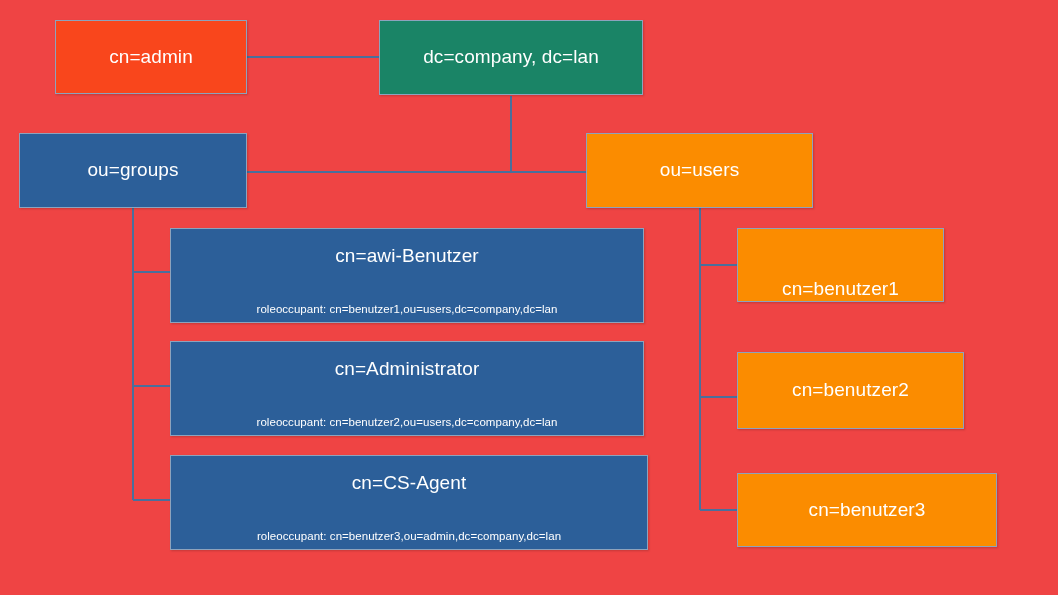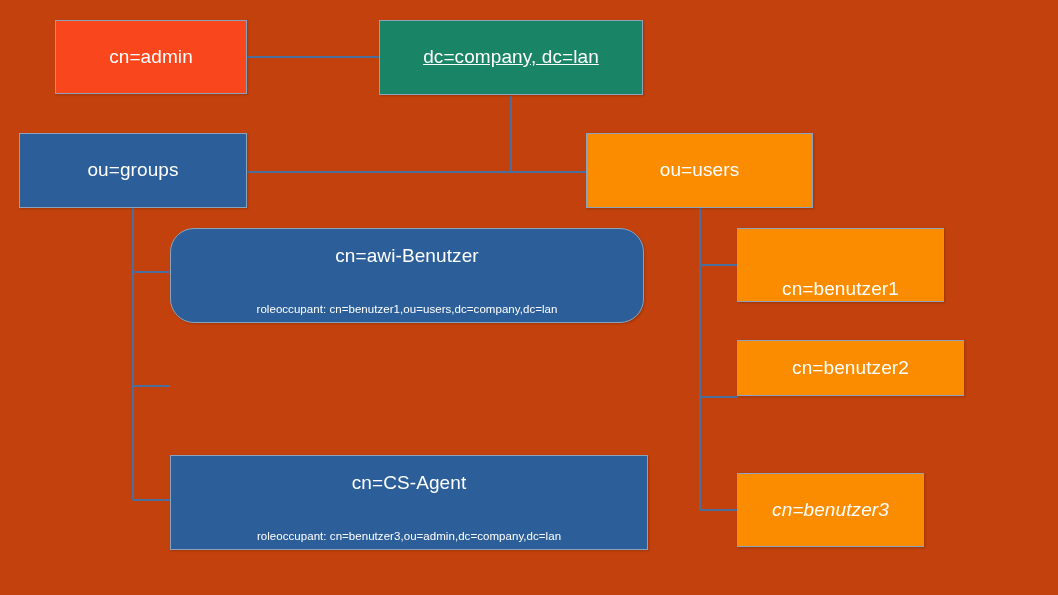--- a/index.html
+++ b/index.html
@@ -8,21 +8,21 @@
     padding: 0;
     background: #ffffff;
   }
   body {
     font-family: "Liberation Sans", sans-serif;
   }
   #canvas {
     position: relative;
     width: 1058px;
     height: 595px;
-    background: #c2410c;
+    background: #ef4444;
     overflow: hidden;
   }
   #edges {
     position: absolute;
     left: 0;
     top: 0;
     width: 1058px;
     height: 595px;
     pointer-events: none;
   }
@@ -52,21 +52,21 @@
     font-size: 11.5px;
     font-weight: 400;
     margin-top: 35px;
     letter-spacing: 0.05px;
   }
   .node.with-detail {
     justify-content: flex-start;
     padding-top: 16px;
   }
   .c-red    { background: #f9461c; }
-  .c-green  { background: #1a8466; text-decoration: underline; }
+  .c-green  { background: #1a8466; }
   .c-blue   { background: #2c5f99; }
   .c-orange { background: #fb8c00; }
 </style>
 </head>
 <body>
 
 <div id="canvas">
 
   <svg id="edges" width="1058" height="595" viewBox="0 0 1058 595" xmlns="http://www.w3.org/2000/svg">
     <g stroke="#4a6f9c" stroke-width="1.4" fill="none" shape-rendering="crispEdges">
@@ -99,36 +99,40 @@
   </div>
 
   <div class="node c-orange" style="left:586px; top:133px; width:227px; height:75px;">
     <span class="title">ou=users</span>
   </div>
 
   <div class="node c-blue" style="left:19px; top:133px; width:228px; height:75px;">
     <span class="title">ou=groups</span>
   </div>
 
-  <div class="node c-blue with-detail" style="left:170px; top:228px; width:474px; height:95px;border-radius:24px;">
+  <div class="node c-blue with-detail" style="left:170px; top:228px; width:474px; height:95px;">
     <span class="title">cn=awi-Benutzer</span>
     <span class="detail">roleoccupant: cn=benutzer1,ou=users,dc=company,dc=lan</span>
   </div>
 
+  <div class="node c-blue with-detail" style="left:170px; top:341px; width:474px; height:95px;">
+    <span class="title">cn=Administrator</span>
+    <span class="detail">roleoccupant: cn=benutzer2,ou=users,dc=company,dc=lan</span>
+  </div>
 
   <div class="node c-blue with-detail" style="left:170px; top:455px; width:478px; height:95px;">
     <span class="title">cn=CS-Agent</span>
     <span class="detail">roleoccupant: cn=benutzer3,ou=admin,dc=company,dc=lan</span>
   </div>
 
   <div class="node c-orange" style="left:737px; top:228px; width:207px; height:74px;justify-content:flex-end;">
     <span class="title">cn=benutzer1</span>
   </div>
 
-  <div class="node c-orange" style="left:737px; top:340px; width:227px; height:56px;">
+  <div class="node c-orange" style="left:737px; top:352px; width:227px; height:77px;">
     <span class="title">cn=benutzer2</span>
   </div>
 
-  <div class="node c-orange" style="left:737px; top:473px; width:187px; height:74px;font-style:italic;">
+  <div class="node c-orange" style="left:737px; top:473px; width:260px; height:74px;">
     <span class="title">cn=benutzer3</span>
   </div>
 
 </div>
 
 </body></html>

